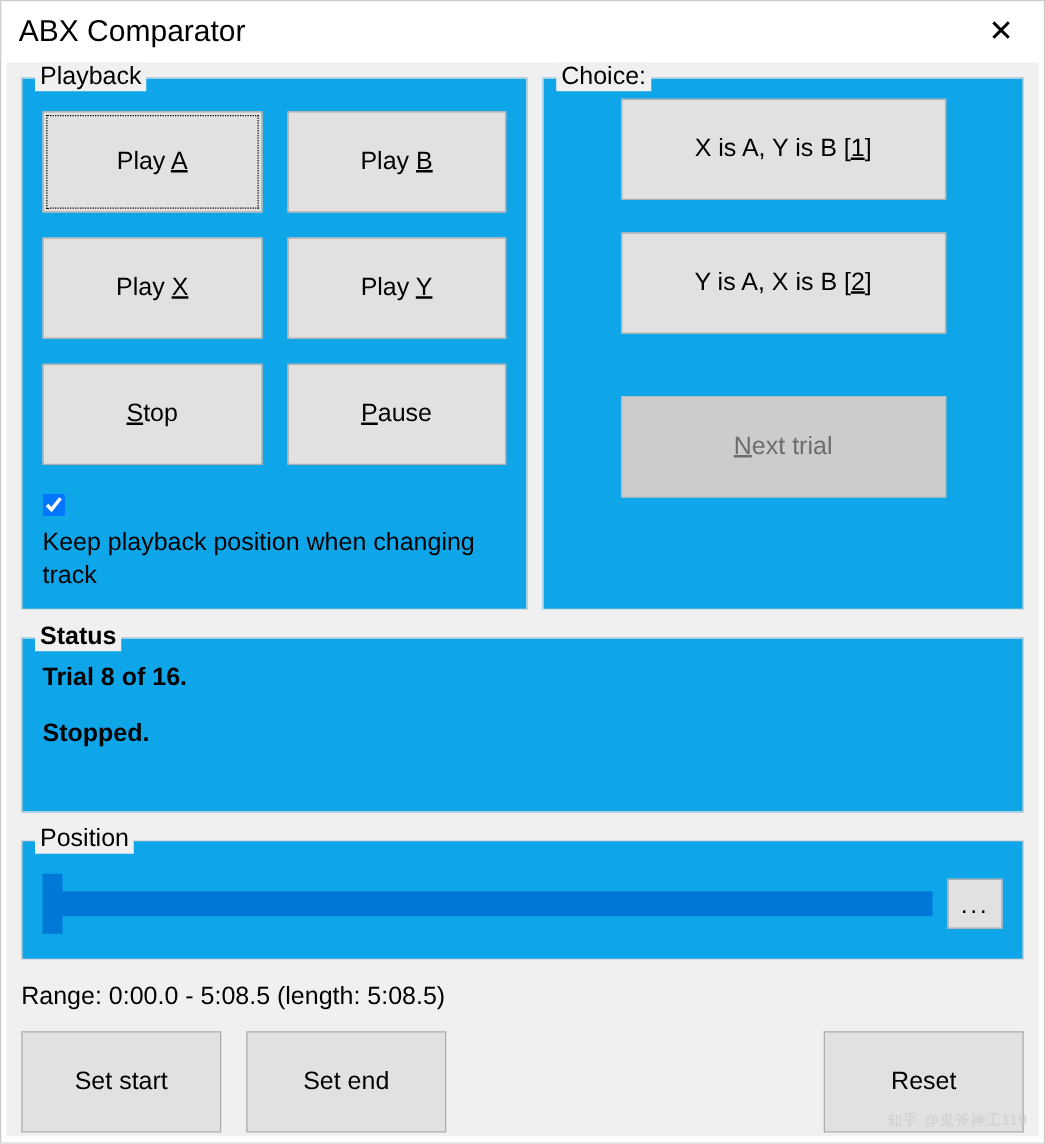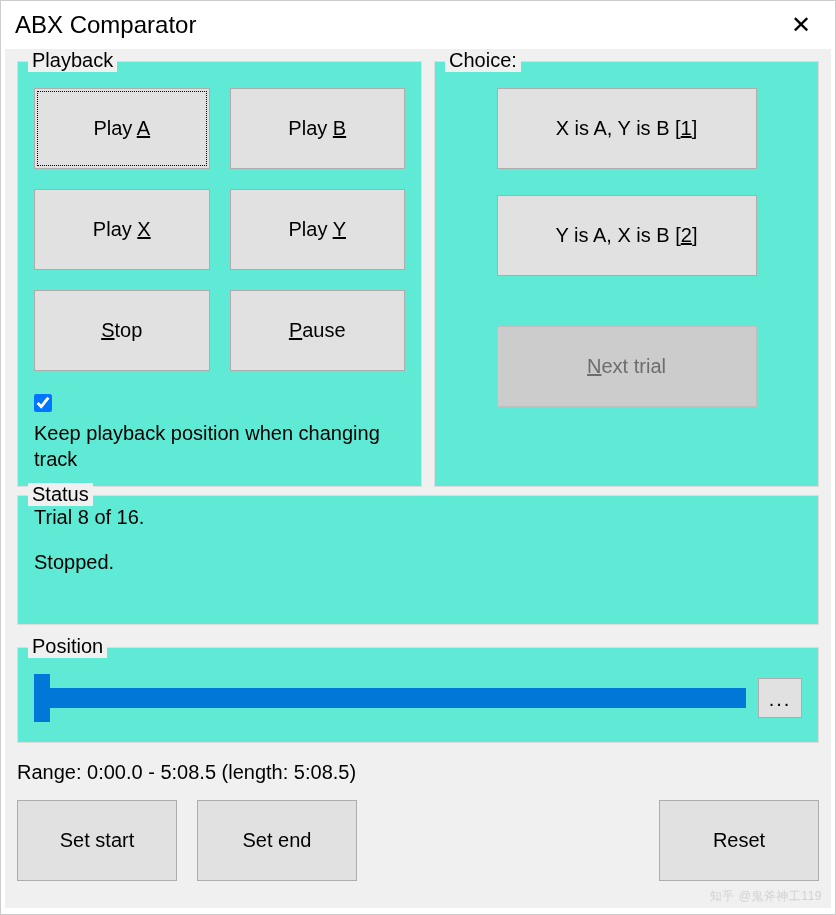--- a/index.html
+++ b/index.html
@@ -19,21 +19,21 @@
       padding: 10px 18px 10px 14px;
       font-size: 24px;
       font-weight: 400;
       color: #000;
     }
     .titlebar .close { font-size: 24px; cursor: pointer; padding: 0 6px; }
     .content { background: #f0f0f0; margin: 0 4px 4px 4px; padding: 12px; height: calc(100% - 54px); }
     .toprow { display: flex; gap: 12px; }
     .groupbox {
       border: 1px solid #dcdcdc;
-      background: #5eead4;
+      background: #0ea5e9;
       padding: 16px 16px 14px 16px;
       position: relative;
     }
     .groupbox .legend {
       position: absolute;
       top: -13px;
       left: 10px;
       background: #f0f0f0;
       padding: 0 4px;
       font-size: 20px;
@@ -51,25 +51,25 @@
       text-align: center;
       font-family: inherit;
       color: #000;
     }
     .btn.focused { outline: 1px dotted #000; outline-offset: -4px; }
     .btn.disabled { color: #6d6d6d; background: #ccc; border-color: #bfbfbf; cursor: default; }
     .underline { text-decoration: underline; }
     .checkbox-row { display: flex; align-items: flex-start; gap: 8px; margin-top: 18px; font-size: 20px; flex-direction: column; }
     .checkbox-row input { width: 18px; height: 18px; margin-top: 5px; }
     .checkbox-row label { line-height: 1.3; }
-    .choice-buttons { display: flex; flex-direction: column; gap: 26px; margin-top: 10px; align-items: center; }
+    .choice-buttons { display: flex; flex-direction: column; gap: 26px; align-items: center; }
     .choice-buttons .btn { width: 260px; }
     .next-trial-wrap { margin-top: 50px; display:flex; justify-content:center; }
     .next-trial-wrap .btn { width: 260px; }
-    .status-box { margin-top: 8px; padding: 10px 16px 28px 16px; }
+    .status-box { margin-top: 22px; padding: 20px 16px 28px 16px; font-weight: bold; }
     .status-line { font-size: 20px; margin-bottom: 22px; }
     .position-box { margin-top: 22px; padding: 20px 16px 20px 16px; }
     .pos-row { display: flex; align-items: center; gap: 12px; margin-top: 6px; }
     .slider-wrap { flex: 1; position: relative; height: 48px; }
     .slider-bar {
       position: absolute;
       left: 12px; right: 0;
       top: 14px;
       height: 20px;
       background: #0078d7;

